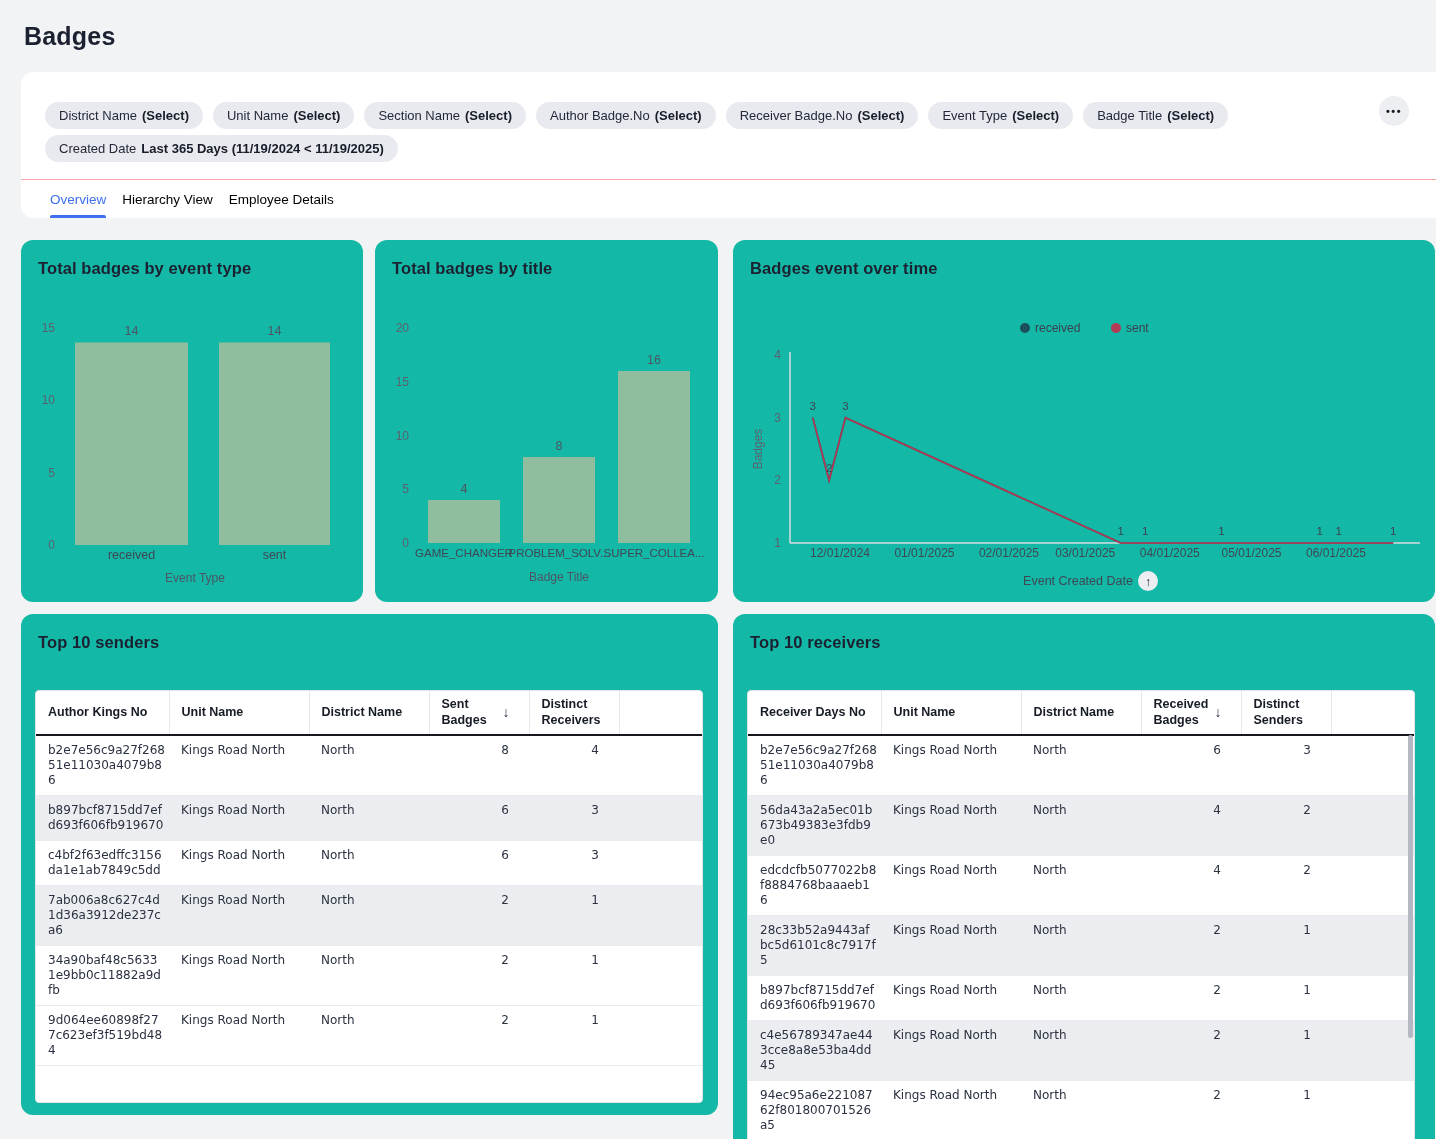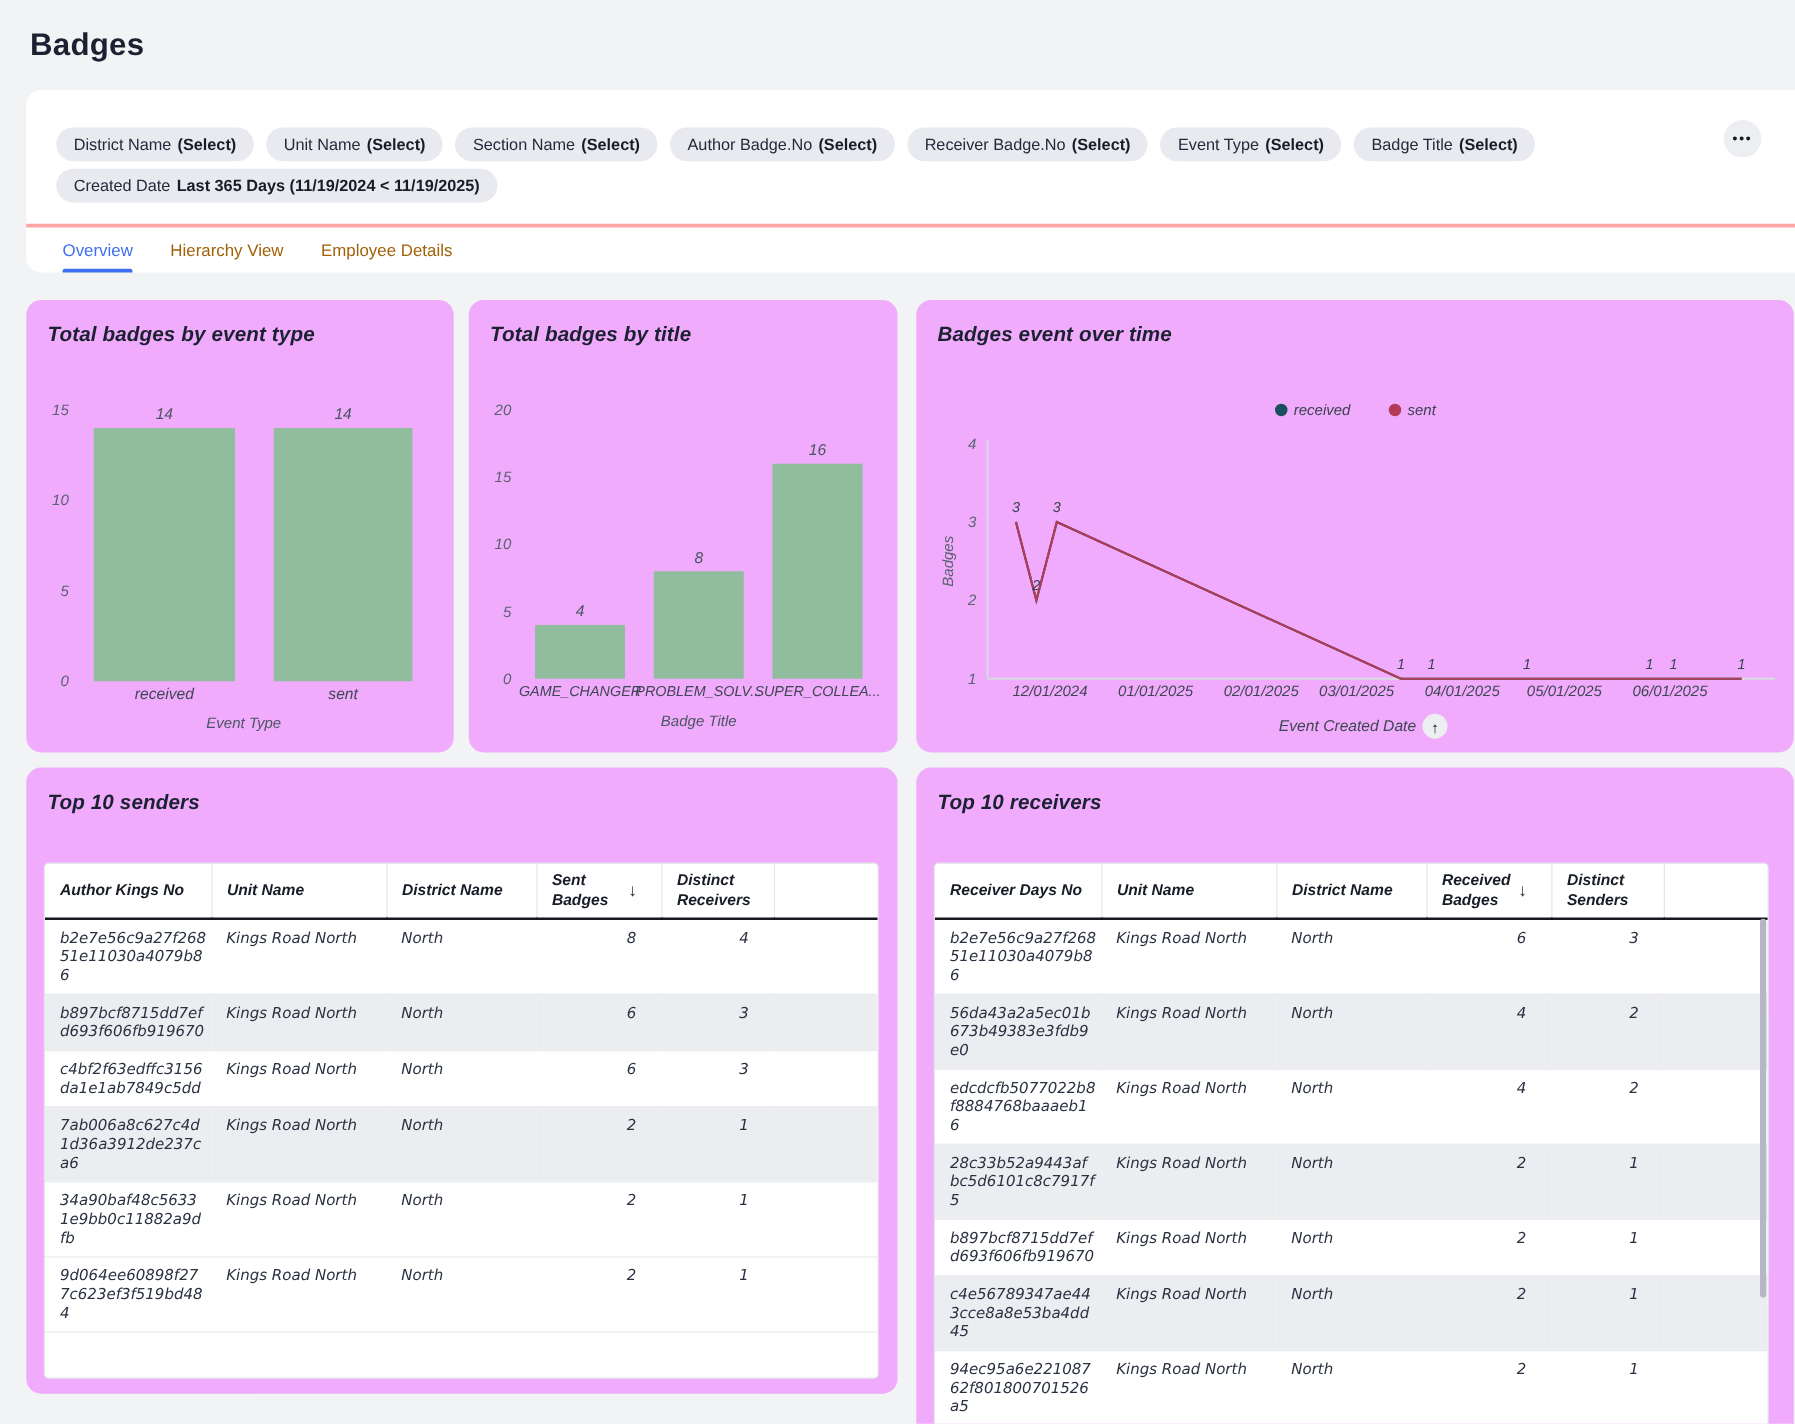--- a/index.html
+++ b/index.html
@@ -18,29 +18,29 @@
   .chips-row.r2 { top:63px; }
   .chip { height:27px; display:inline-flex; align-items:center; padding:0 14px;
           background:#e9eaef; border-radius:14px; font-size:13px; color:#23293a;
           white-space:nowrap; cursor:pointer; }
   .chip b { margin-left:5px; font-weight:700; color:#171c29; }
   .more-btn { position:absolute; top:24px; right:27px; width:30px; height:30px;
               border:none; border-radius:50%; background:#eceef2; cursor:pointer;
               display:flex; align-items:center; justify-content:center;
               font-size:11px; font-weight:900; letter-spacing:1.5px; color:#16181d; }
   .tabs { position:absolute; left:0; right:0; bottom:0; height:39px;
-          border-top:3px solid #fca5a5; display:flex; padding-left:29px; gap:30px; }
-  .tab { display:flex; align-items:center; font-size:13.5px; color:#a16207;
+          border-top:1px solid #fca5a5; display:flex; padding-left:29px; gap:16px; }
+  .tab { display:flex; align-items:center; font-size:13.5px; color:#000000;
          cursor:pointer; position:relative; }
   .tab.active { color:#3d6ff0; }
   .tab.active::after { content:""; position:absolute; left:0; right:0; bottom:0;
                        height:3px; background:#3d6ff0; border-radius:2px 2px 0 0; }
 
   
-  .card { position:absolute; background:#f0abfc; border-radius:12px;font-style:italic; }
+  .card { position:absolute; background:#14b8a6; border-radius:12px; }
   #chart-card-0 { left:21px;  top:240px; width:342px; height:362px; }
   #chart-card-1 { left:375px; top:240px; width:343px; height:362px; }
   #chart-card-2 { left:733px; top:240px; width:702px; height:362px; }
   #senders-card   { left:21px;  top:614px; width:697px; height:501px; }
   #receivers-card { left:733px; top:614px; width:702px; height:545px; overflow:hidden; }
   .card h2 { position:absolute; left:17px; top:19px; font-size:16.5px; font-weight:700;
              color:#1b2130; letter-spacing:.1px; }
   .chart-svg { position:absolute; left:0; top:0;
                font-family:"Liberation Sans", sans-serif; }
 

